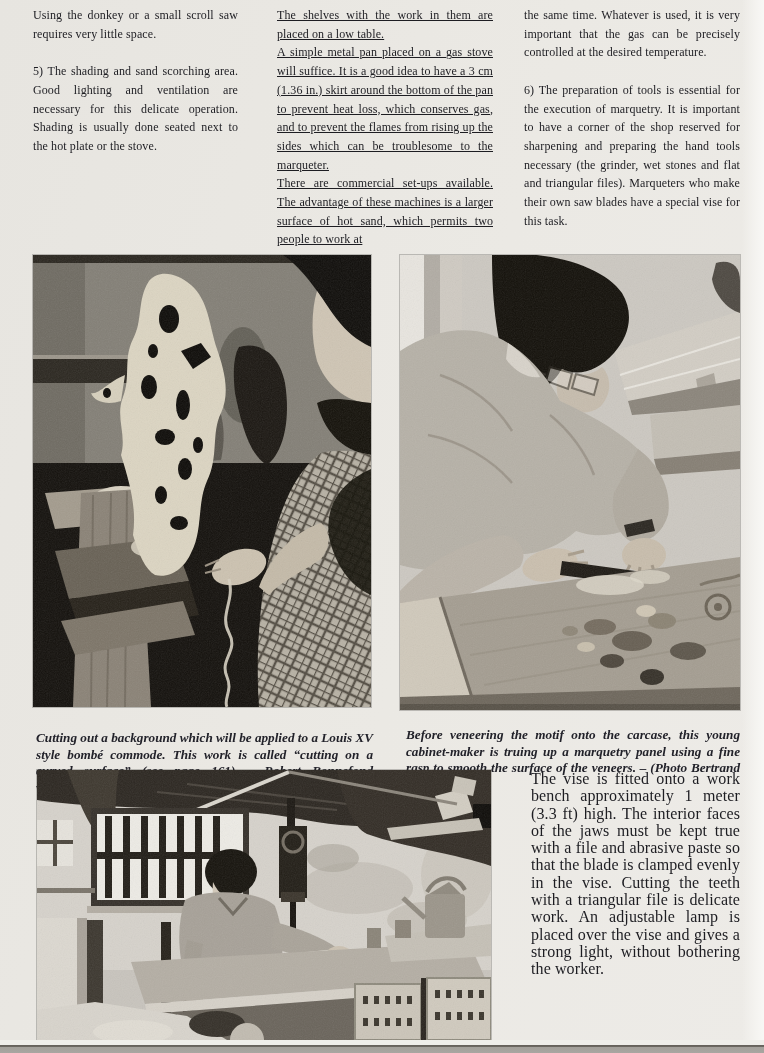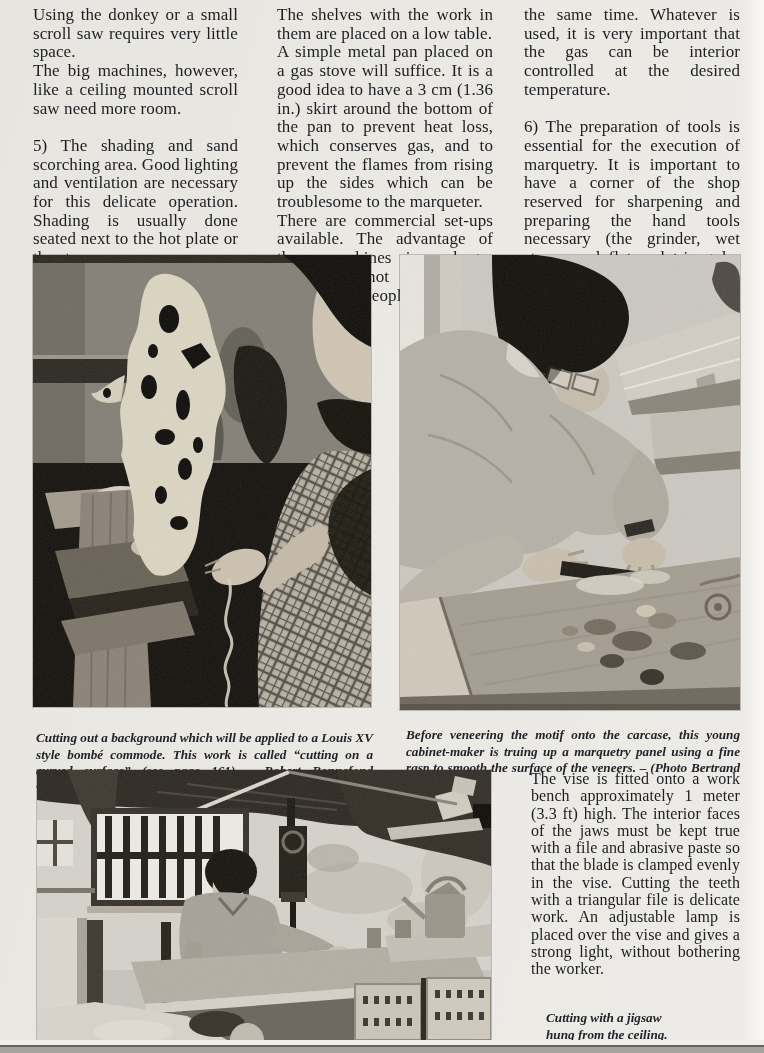--- a/index.html
+++ b/index.html
@@ -5,25 +5,25 @@
   html,body{margin:0;padding:0;}
   body{
     width:764px;height:1053px;position:relative;overflow:hidden;
     background:linear-gradient(105deg,#e7e5e0 0%, #ebe9e4 55%, #edebe7 100%);
     font-family:"Liberation Serif","DejaVu Serif",serif;
     color:#1d1d22;
   }
   .page{position:absolute;inset:0;}
   
   .columns{position:absolute;left:33px;top:6px;width:707px;display:flex;}
-  .col{text-align:justify;font-size:17px;line-height:18.7px;letter-spacing:.1px;}
+  .col{text-align:justify;font-size:12px;line-height:18.7px;letter-spacing:.1px;}
   .col p{margin:0;}
   .col p.space-before{margin-top:18.7px;}
   .col1{width:205px;margin-right:39px;}
-  .col2{width:216px;margin-right:31px;}
+  .col2{width:216px;margin-right:31px;text-decoration:underline;}
   .col3{width:216px;}
   
   figure{margin:0;padding:0;}
   .photo{position:absolute;box-shadow:0 0 0 1px rgba(40,38,34,.25);}
   .photo svg{display:block;}
   .photo-left{left:33px;top:255px;width:338px;height:452px;}
   .photo-right{left:400px;top:255px;width:340px;height:455px;}
   .photo-bottom{left:37px;top:770px;width:454px;height:270px;}
   
   .caption{
@@ -49,30 +49,29 @@
   }
 </style>
 </head>
 <body>
 
 <div class="page">
 
   <section class="columns">
     <div class="col col1">
       <p>Using the donkey or a small scroll saw requires very little space.</p>
-      <p>The big machines, however, like a ceiling mounted scroll saw need more room.</p>
       <p class="space-before">5) The shading and sand scorching area. Good lighting and ventilation are necessary for this delicate operation. Shading is usually done seated next to the hot plate or the stove.</p>
     </div>
     <div class="col col2">
       <p>The shelves with the work in them are placed on a low table.</p>
       <p>A simple metal pan placed on a gas stove will suffice. It is a good idea to have a 3 cm (1.36 in.) skirt around the bottom of the pan to prevent heat loss, which conserves gas, and to prevent the flames from rising up the sides which can be troublesome to the marqueter.</p>
       <p>There are commercial set-ups available. The advantage of these machines is a larger surface of hot sand, which permits two people to work at</p>
     </div>
     <div class="col col3">
-      <p>the same time. Whatever is used, it is very important that the gas can be interior controlled at the desired temperature.</p>
+      <p>the same time. Whatever is used, it is very important that the gas can be precisely controlled at the desired temperature.</p>
       <p class="space-before">6) The preparation of tools is essential for the execution of marquetry. It is important to have a corner of the shop reserved for sharpening and preparing the hand tools necessary (the grinder, wet stones and flat and triangular files). Marqueters who make their own saw blades have a special vise for this task.</p>
     </div>
   </section>
 
   <figure class="photo photo-left">
     <svg viewBox="0 0 338 452" width="338" height="452" preserveAspectRatio="none" xmlns="http://www.w3.org/2000/svg">
       <defs>
         <pattern id="chkL" width="16" height="16" patternUnits="userSpaceOnUse" patternTransform="rotate(25)">
           <rect width="16" height="16" fill="#b7b1a4"></rect>
           <path d="M0 0H16M0 8H16" stroke="#534d43" stroke-width="2.4"></path>
@@ -308,20 +307,16 @@
       <polygon points="0,270 0,240 58,232 150,246 190,270" fill="#d8d4cc"></polygon>
       <ellipse cx="180" cy="254" rx="28" ry="13" fill="#353029"></ellipse>
       <path d="M193 270 A17 17 0 0 1 227 270 Z" fill="#c1bbb0"></path>
       <ellipse cx="96" cy="262" rx="40" ry="12" fill="#e0dcd3"></ellipse>
       <rect width="454" height="270" filter="url(#grainB)" opacity="0.12"></rect>
     </svg>
   </figure>
 
   <div class="vise-text">The vise is fitted onto a work bench approximately 1 meter (3.3 ft) high. The interior faces of the jaws must be kept true with a file and abrasive paste so that the blade is clamped evenly in the vise. Cutting the teeth with a triangular file is delicate work. An adjustable lamp is placed over the vise and gives a strong light, without bothering the worker.</div>
 
-  <div class="caption caption-bottom">
-    <div>Cutting with a jigsaw</div>
-    <div>hung from the ceiling.</div>
-  </div>
 
   <div class="edge-right"></div>
   <div class="scan-bottom"></div>
 </div>
 
 </body></html>

